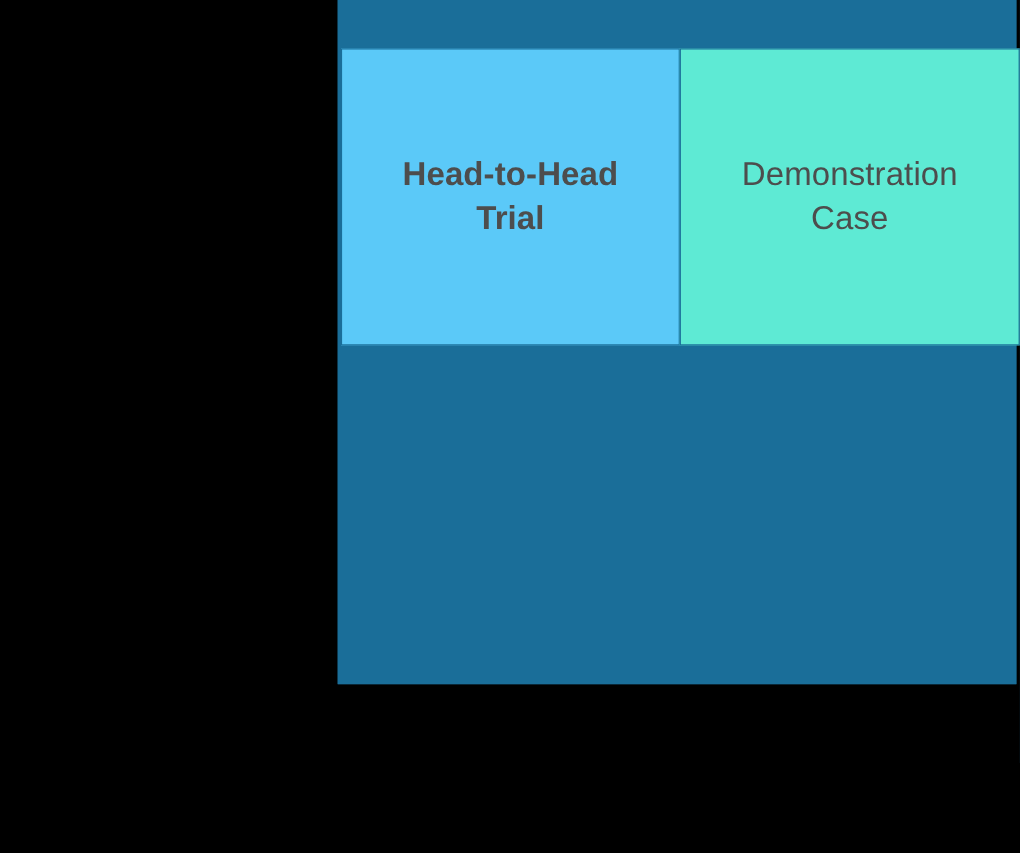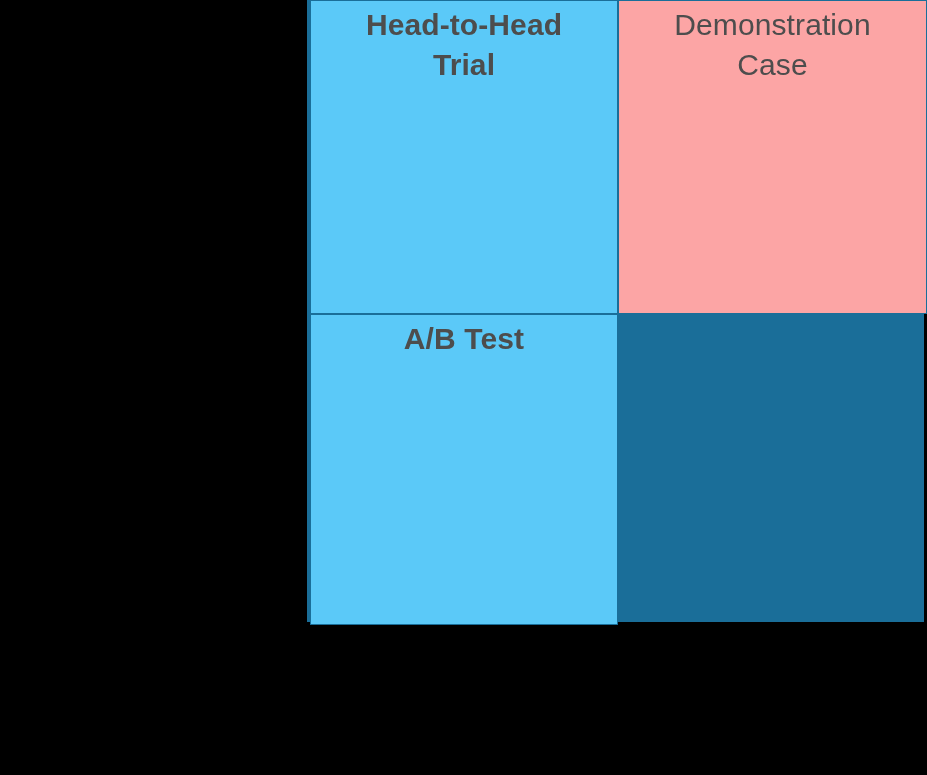--- a/index.html
+++ b/index.html
@@ -28,26 +28,27 @@
     grid-template-columns: 308px 309px;
     grid-template-rows: 314px 311px;
     border: 3px solid #1a6e99;
     background: #1a6e99;
     gap: 0;
   }
 
   .cell {
     box-sizing: border-box;
     display: flex;
-    align-items: flex-start;
+    align-items: center;
     justify-content: center;
     text-align: center;
     padding: 4px 14px;
     border: 1.5px solid #1a6e99;
     overflow: hidden;
+    margin-top: 44px;
   }
 
   .cell .cell-label {
     display: block;
     font-size: 30px;
     line-height: 40px;
     letter-spacing: 0.1px;
     white-space: pre-line;
   }
 
@@ -55,21 +56,21 @@
   .cell.fill-blue {
     background: #5bc9f8;
   }
   .cell.fill-blue .cell-label {
     color: #4d4d4d;
     font-weight: bold;
   }
 
   
   .cell.fill-pale {
-    background: #fca5a5;
+    background: #5eead4;
   }
   .cell.fill-pale .cell-label {
     color: #4d4d4d;
     font-weight: normal;
   }
 </style>
 </head>
 <body>
 
 <div id="matrix">
@@ -77,18 +78,15 @@
   <div class="cell fill-blue">
     <span class="cell-label">Head-to-Head
 Trial</span>
   </div>
 
   <div class="cell fill-pale">
     <span class="cell-label">Demonstration
 Case</span>
   </div>
 
-  <div class="cell fill-blue">
-    <span class="cell-label">A/B Test</span>
-  </div>
 
 
 </div>
 
 </body></html>

